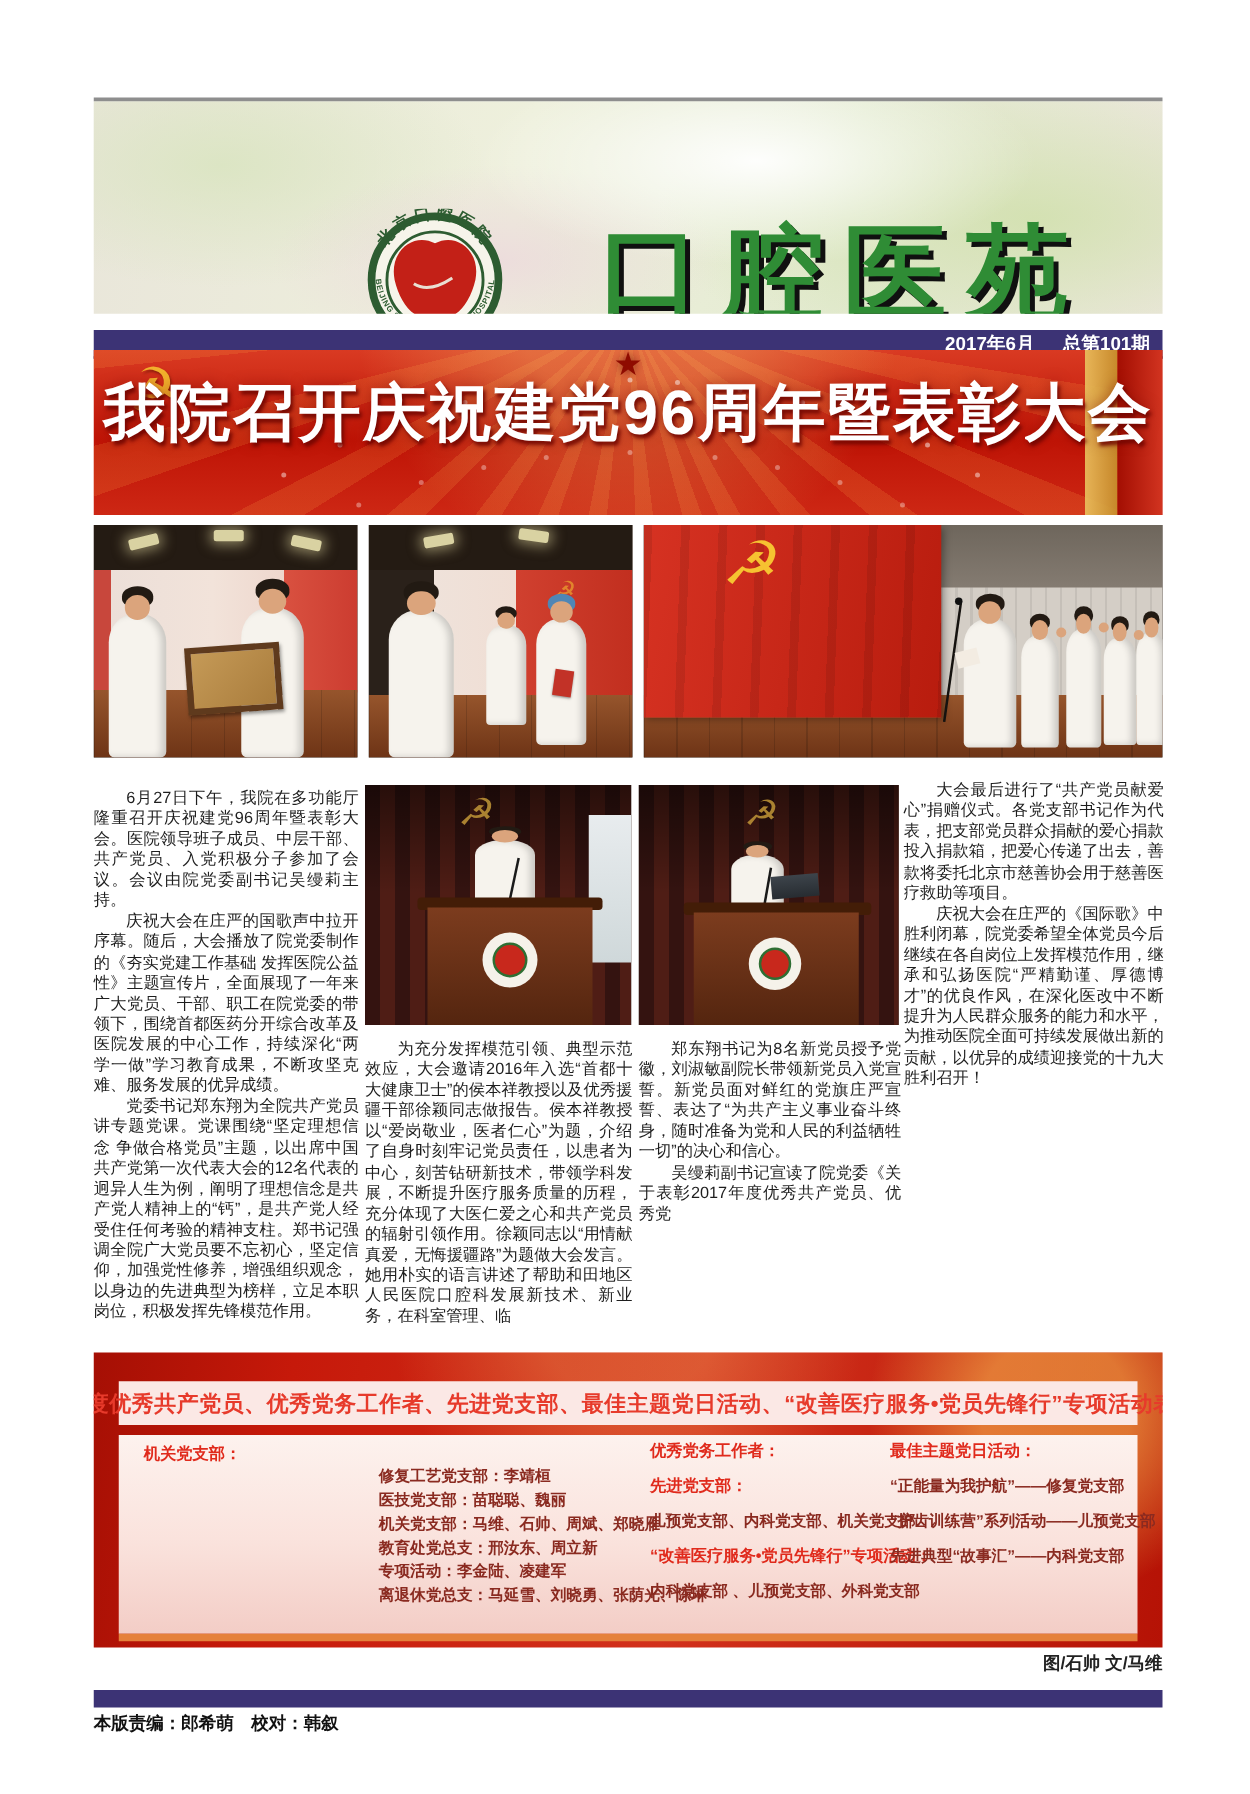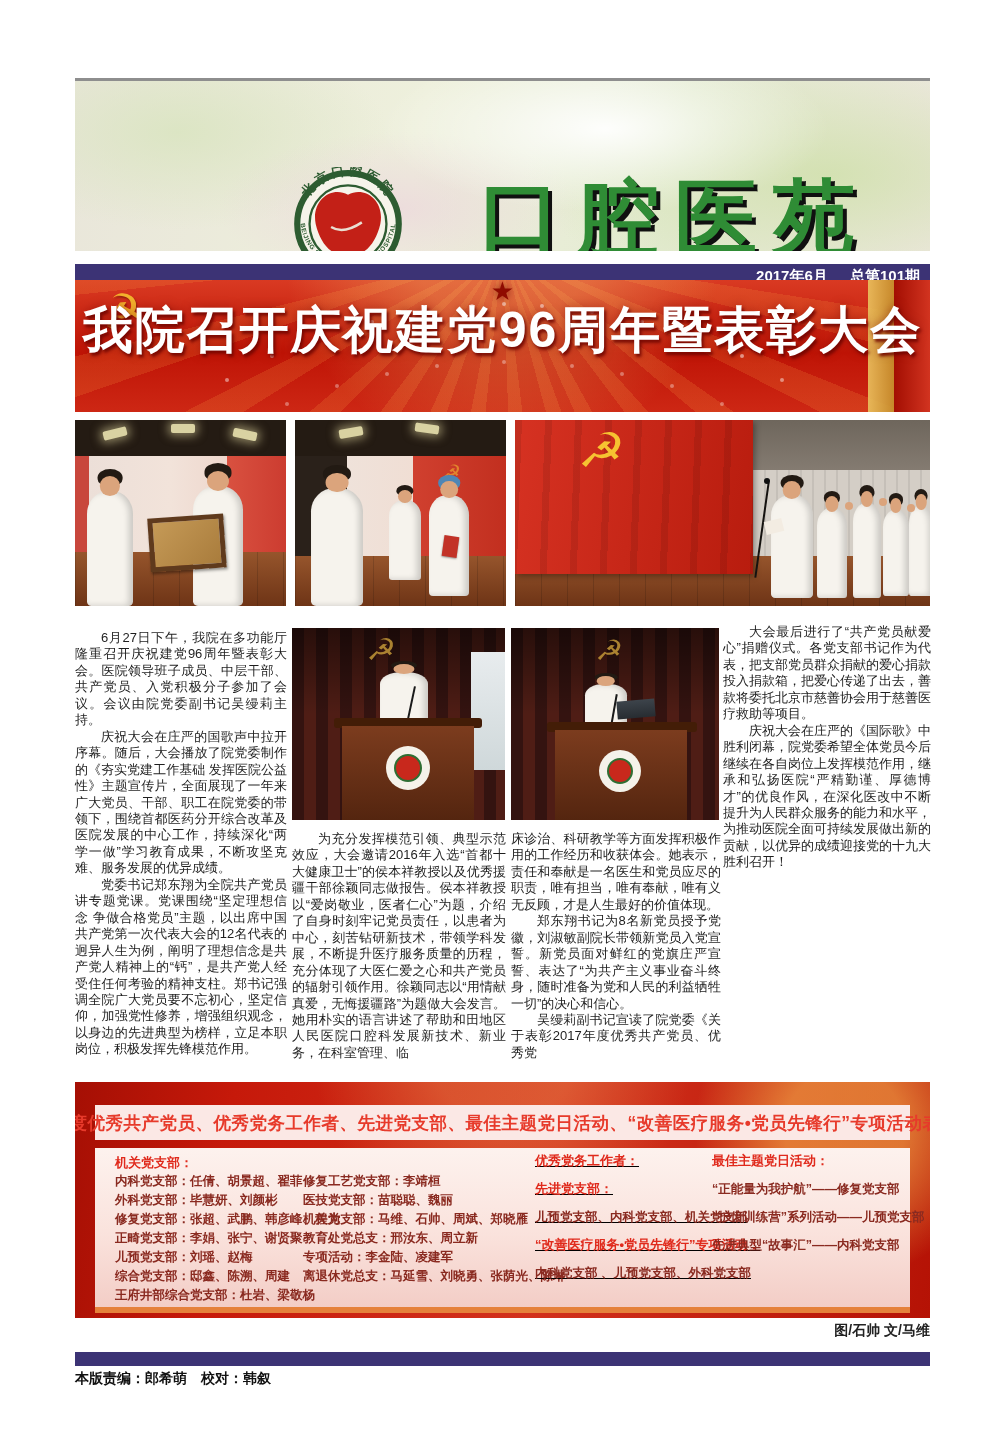--- a/index.html
+++ b/index.html
@@ -248,59 +248,49 @@
 
   <div class="col" style="left:75px;top:630px;width:212px;height:418px;">
       <p class="ind">6月27日下午，我院在多功能厅隆重召开庆祝建党96周年暨表彰大会。医院领导班子成员、中层干部、共产党员、入党积极分子参加了会议。会议由院党委副书记吴缦莉主持。</p>
       <p class="ind">庆祝大会在庄严的国歌声中拉开序幕。随后，大会播放了院党委制作的《夯实党建工作基础 发挥医院公益性》主题宣传片，全面展现了一年来广大党员、干部、职工在院党委的带领下，围绕首都医药分开综合改革及医院发展的中心工作，持续深化“两学一做”学习教育成果，不断攻坚克难、服务发展的优异成绩。</p>
       <p class="ind">党委书记郑东翔为全院共产党员讲专题党课。党课围绕“坚定理想信念 争做合格党员”主题，以出席中国共产党第一次代表大会的12名代表的迥异人生为例，阐明了理想信念是共产党人精神上的“钙”，是共产党人经受住任何考验的精神支柱。郑书记强调全院广大党员要不忘初心，坚定信仰，加强党性修养，增强组织观念，以身边的先进典型为榜样，立足本职岗位，积极发挥先锋模范作用。</p>
     </div>
   <div class="col" style="left:292px;top:831px;width:214px;height:252px;">
       <p class="ind">为充分发挥模范引领、典型示范效应，大会邀请2016年入选“首都十大健康卫士”的侯本祥教授以及优秀援疆干部徐颖同志做报告。侯本祥教授以“爱岗敬业，医者仁心”为题，介绍了自身时刻牢记党员责任，以患者为中心，刻苦钻研新技术，带领学科发展，不断提升医疗服务质量的历程，充分体现了大医仁爱之心和共产党员的辐射引领作用。徐颖同志以“用情献真爱，无悔援疆路”为题做大会发言。她用朴实的语言讲述了帮助和田地区人民医院口腔科发展新技术、新业务，在科室管理、临</p>
     </div>
   <div class="col" style="left:511px;top:831px;width:210px;height:252px;">
-      <p class="">床诊治、科研教学等方面发挥积极作用的工作经历和收获体会。她表示，责任和奉献是一名医生和党员应尽的职责，唯有担当，唯有奉献，唯有义无反顾，才是人生最好的价值体现。</p>
       <p class="ind">郑东翔书记为8名新党员授予党徽，刘淑敏副院长带领新党员入党宣誓。新党员面对鲜红的党旗庄严宣誓、表达了“为共产主义事业奋斗终身，随时准备为党和人民的利益牺牲一切”的决心和信心。</p>
       <p class="ind">吴缦莉副书记宣读了院党委《关于表彰2017年度优秀共产党员、优秀党</p>
     </div>
   <div class="col" style="left:723px;top:624px;width:208px;height:462px;">
       <p class="ind">大会最后进行了“共产党员献爱心”捐赠仪式。各党支部书记作为代表，把支部党员群众捐献的爱心捐款投入捐款箱，把爱心传递了出去，善款将委托北京市慈善协会用于慈善医疗救助等项目。</p>
       <p class="ind">庆祝大会在庄严的《国际歌》中胜利闭幕，院党委希望全体党员今后继续在各自岗位上发挥模范作用，继承和弘扬医院“严精勤谨、厚德博才”的优良作风，在深化医改中不断提升为人民群众服务的能力和水平，为推动医院全面可持续发展做出新的贡献，以优异的成绩迎接党的十九大胜利召开！</p>
     </div>
 
   <div id="comm" class="abs">
     <div id="comm-title" class="abs">2017年度优秀共产党员、优秀党务工作者、先进党支部、最佳主题党日活动、“改善医疗服务•党员先锋行”专项活动表彰名单</div>
     <div id="comm-panel" class="abs"></div>
     <div id="comm-strip" class="abs"></div>
 
     <div class="comm-col lh19" style="left:40px;top:71px;width:230px;">
       <div class="comm-head">机关党支部：</div>
-      <div>
-          <div class="comm-row">内科党支部：任倩、胡景超、翟菲</div>
-          <div class="comm-row">外科党支部：毕慧妍、刘颜彬</div>
-          <div class="comm-row">修复党支部：张超、武鹏、韩彦峰、程为</div>
-          <div class="comm-row">正畸党支部：李娟、张宁、谢贤聚</div>
-          <div class="comm-row">儿预党支部：刘瑶、赵梅</div>
-          <div class="comm-row">综合党支部：邸鑫、陈溯、周建</div>
-          <div class="comm-row">王府井部综合党支部：杜岩、梁敬杨</div>
-        </div>
     </div>
 
     <div class="comm-col lh19" style="left:228px;top:90px;width:240px;">
       <div>
           <div class="comm-row">修复工艺党支部：李靖桓</div>
           <div class="comm-row">医技党支部：苗聪聪、魏丽</div>
           <div class="comm-row">机关党支部：马维、石帅、周斌、郑晓雁</div>
           <div class="comm-row">教育处党总支：邢汝东、周立新</div>
           <div class="comm-row">专项活动：李金陆、凌建军</div>
           <div class="comm-row">离退休党总支：马延雪、刘晓勇、张荫光、陈琳</div>
         </div>
     </div>
 
-    <div class="comm-col lh28" style="left:460px;top:65px;width:250px;text-decoration:underline;">
+    <div class="comm-col lh28" style="left:445px;top:65px;width:250px;">
       <div class="comm-head">优秀党务工作者：</div>
       <div class="comm-head">先进党支部：</div>
       <div class="comm-row">儿预党支部、内科党支部、机关党支部</div>
       <div class="comm-head">“改善医疗服务•党员先锋行”专项活动：</div>
       <div class="comm-row">内科党支部 、儿预党支部、外科党支部</div>
     </div>
 
     <div class="comm-col lh28" style="left:637px;top:65px;width:230px;">
       <div class="comm-head">最佳主题党日活动：</div>
       <div>

